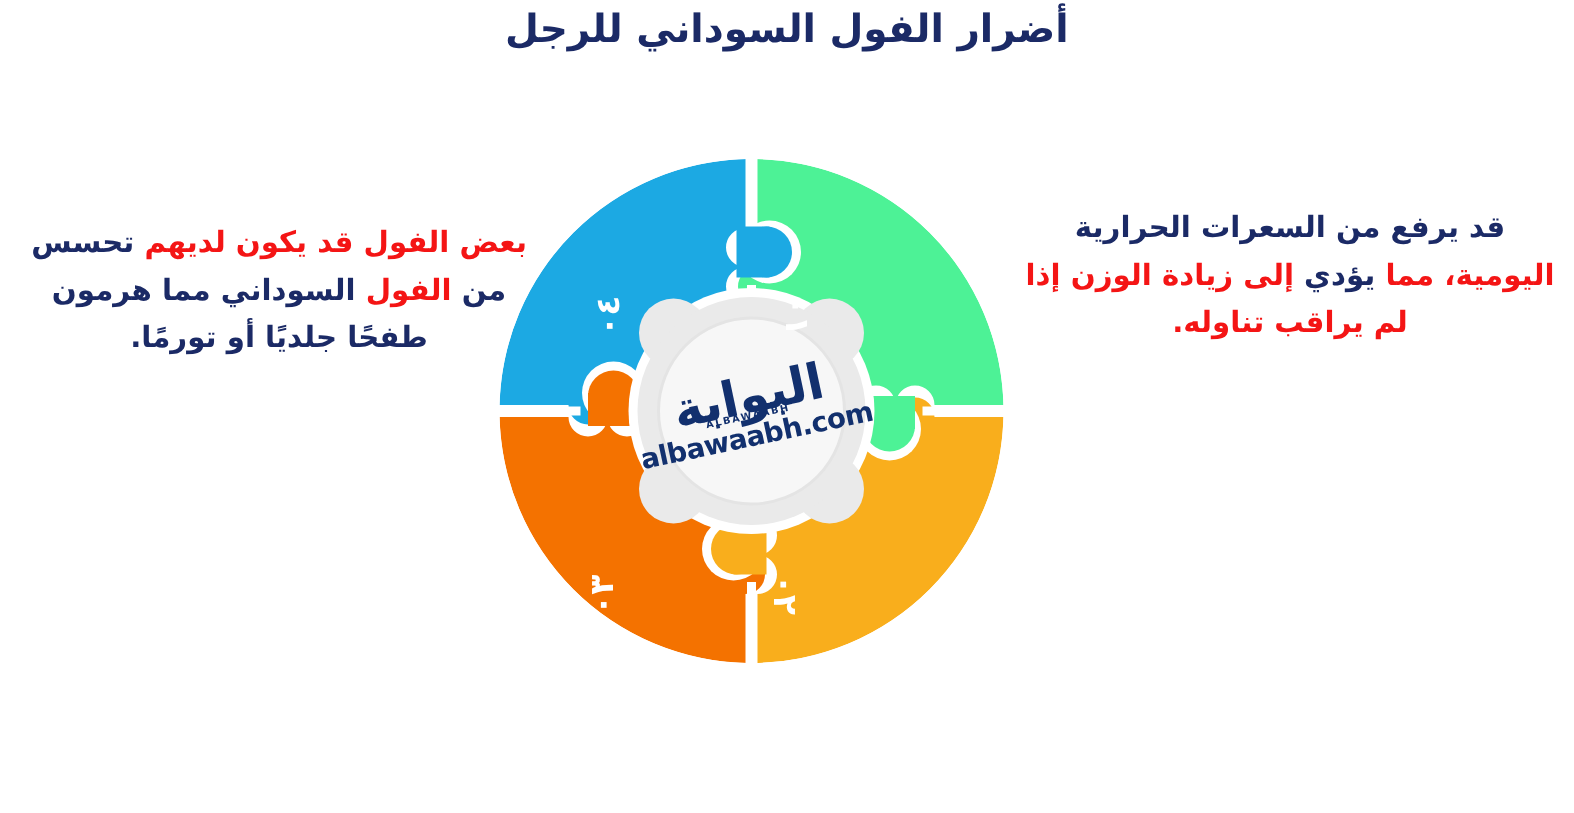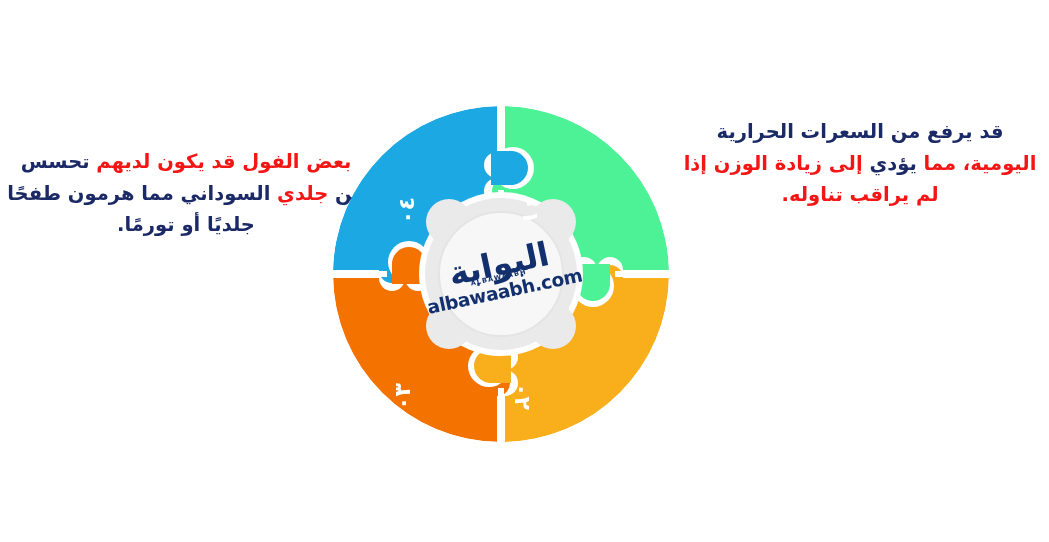--- a/index.html
+++ b/index.html
@@ -42,21 +42,21 @@
     text-align: center;
     font-size: 19.5px;
     font-weight: bold;
     line-height: 1.62;
     color: #1b2a66;
     white-space: normal;
   }
   .txt .hl { color: #f41515; }
   .txt .nv { color: #1b2a66; }
 
-  #txt-1 { top: 116px;  right: 8px;  width: 362px; margin-left: 16px; }
+  #txt-1 { top: 136px;  right: 8px;  width: 362px; margin-left: 16px; }
   #txt-2 { top: 378px;  right: 8px;  width: 362px; }
   #txt-3 { top: 372px;  left: 6px;   width: 360px; }
   #txt-4 { top: 146px;  left: 6px;   width: 360px; }
 
   
   #wheel {
     position: absolute;
     left: 331px;
     top: 104px;
     width: 340px;
@@ -121,26 +121,27 @@
     display: block;
     margin-top: 2px;
     letter-spacing: -0.4px;
   }
 </style>
 </head>
 <body>
 
 <div id="page">
 
+  <div id="title">أضرار الفول السوداني للرجل</div>
 
   <div class="txt" id="txt-1"><span class="nv">قد يرفع من السعرات الحرارية </span><span class="hl">اليومية، مما </span><span class="nv">يؤدي </span><span class="hl">إلى زيادة الوزن إذا لم يراقب تناوله.</span></div>
 
 
 
-  <div class="txt" id="txt-4"><span class="hl">بعض الفول قد يكون لديهم </span><span class="nv">تحسس من </span><span class="hl">جلدي </span><span class="nv">السوداني مما هرمون طفحًا جلديًا أو تورمًا.</span></div>
+  <div class="txt" id="txt-4"><span class="hl">بعض الفول قد يكون لديهم </span><span class="nv">تحسس من </span><span class="hl">الفول </span><span class="nv">السوداني مما هرمون طفحًا جلديًا أو تورمًا.</span></div>
 
   <div id="wheel">
 
     <svg viewBox="0 0 340 340" xmlns="http://www.w3.org/2000/svg">
       <defs>
 
         <mask id="donut-mask">
           <rect x="0" y="0" width="340" height="340" fill="black"></rect>
           <circle cx="170" cy="170" r="168" fill="white"></circle>
           <circle cx="170" cy="170" r="60" fill="black"></circle>

